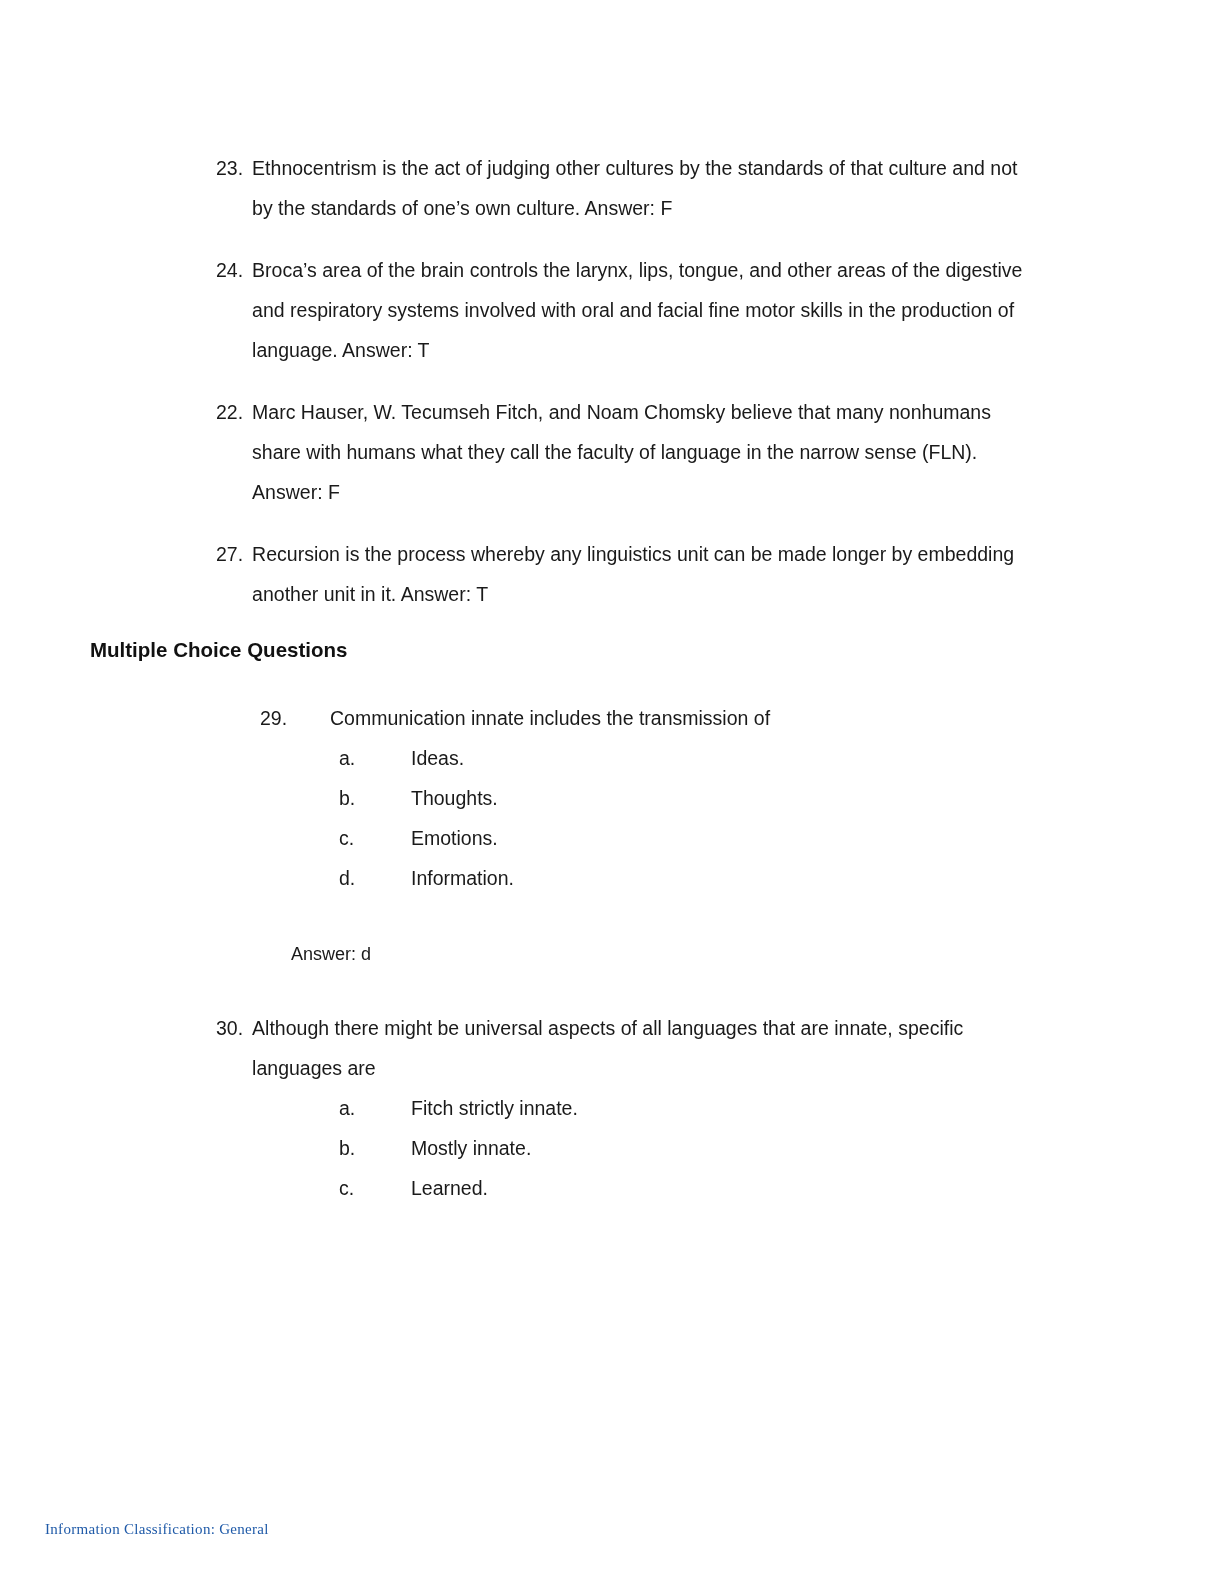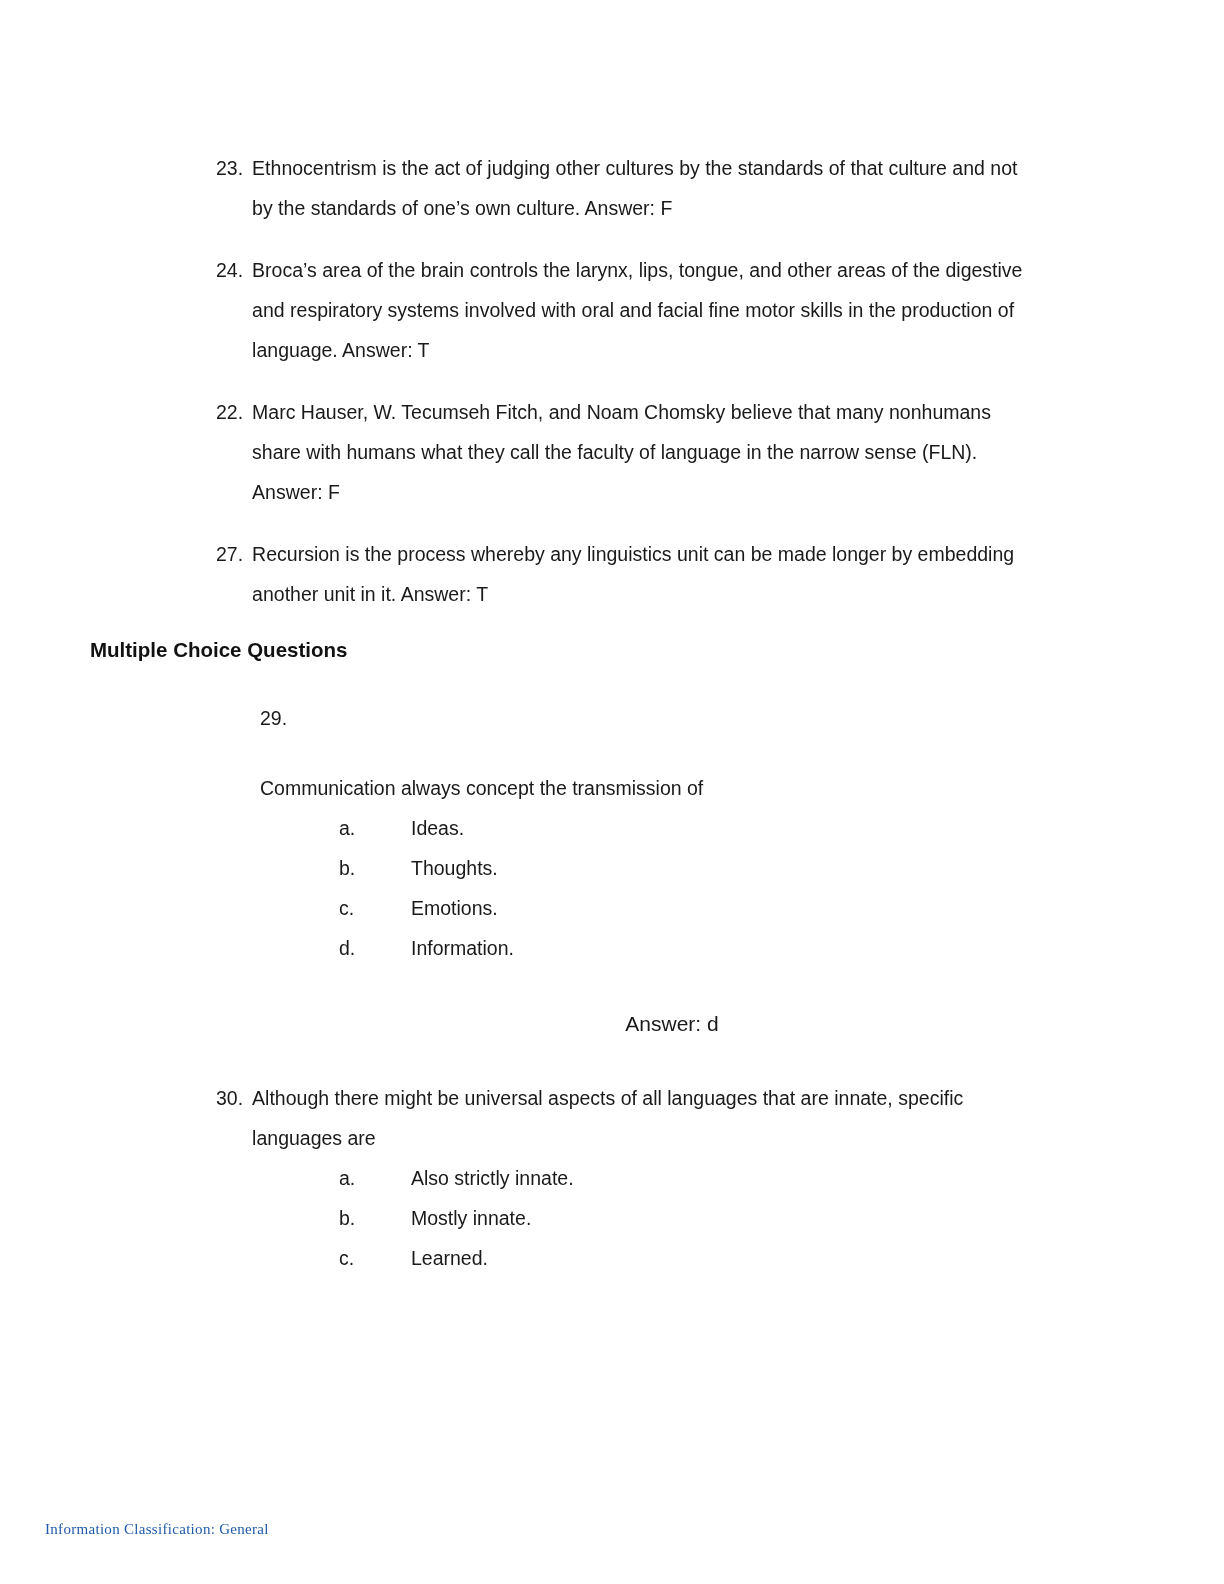--- a/index.html
+++ b/index.html
@@ -40,38 +40,36 @@
   }
   
   .mcq {
     margin-left: 215px;
     font-size: 19.5px;
     line-height: 40px;
     width: 820px;
   }
   .mcq .stem {
     display: flex;
-    flex-direction: column;
   }
   .mcq .stem .num {
     flex: 0 0 70px;
   }
   .opts-29 { margin-left: 70px; }
   .opts-30 { margin-left: 105px; }
   .opt {
     display: flex;
   }
   .opt .letter {
     flex: 0 0 72px;
   }
   .answer-line {
     margin: 36px 0 34px 40px;
-    font-size: 21px;
+    font-size: 18px;
     line-height: 40px;
-    text-align: center;
   }
   .q30 {
     margin-top: 0;
   }
   .footer {
     position: absolute;
     left: 36px;
     bottom: 46px;
     font-family: "Liberation Serif", serif;
     font-size: 15px;
@@ -110,21 +108,21 @@
 
   </section>
 
   <h2 class="mc-heading">Multiple Choice Questions</h2>
 
   <section>
 
     <div class="mcq">
       <div class="stem">
         <span class="num">29.</span>
-        <span class="text">Communication always concept the transmission of</span>
+        <span class="text">Communication innate includes the transmission of</span>
       </div>
       <div class="opts-29">
         <div class="opt">
           <span class="letter">a.</span>
           <span>Ideas.</span>
         </div>
         <div class="opt">
           <span class="letter">b.</span>
           <span>Thoughts.</span>
         </div>
@@ -141,21 +139,21 @@
     </div>
 
     <div class="tfq q30">
       <span class="num">30.</span>
       <span class="text">Although there might be universal aspects of all languages that are innate, specific languages are</span>
     </div>
     <div class="mcq" style="margin-left:180px; margin-top:-22px;">
       <div class="opts-30">
         <div class="opt">
           <span class="letter">a.</span>
-          <span>Also strictly innate.</span>
+          <span>Fitch strictly innate.</span>
         </div>
         <div class="opt">
           <span class="letter">b.</span>
           <span>Mostly innate.</span>
         </div>
         <div class="opt">
           <span class="letter">c.</span>
           <span>Learned.</span>
         </div>
       </div>

